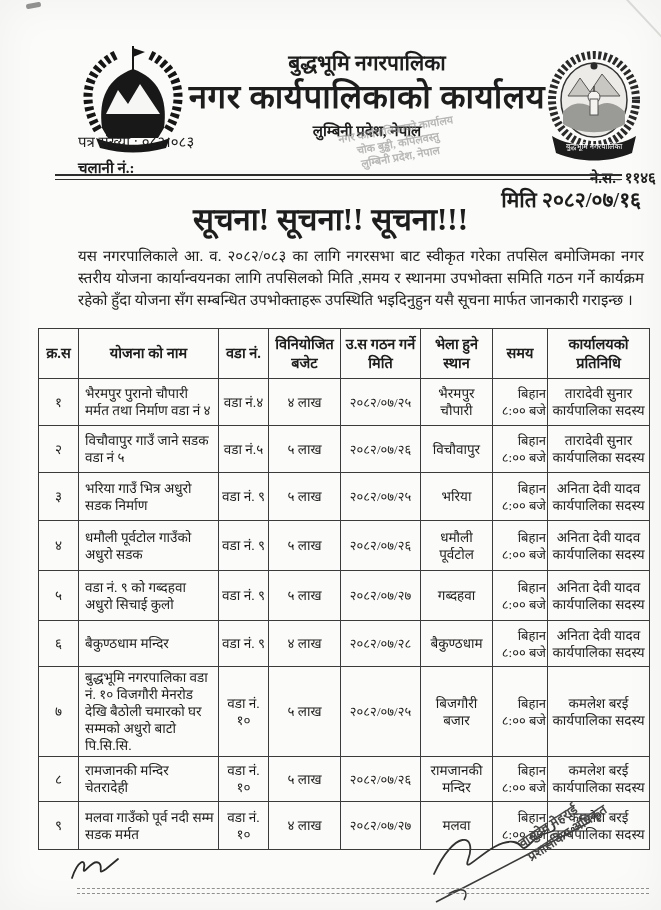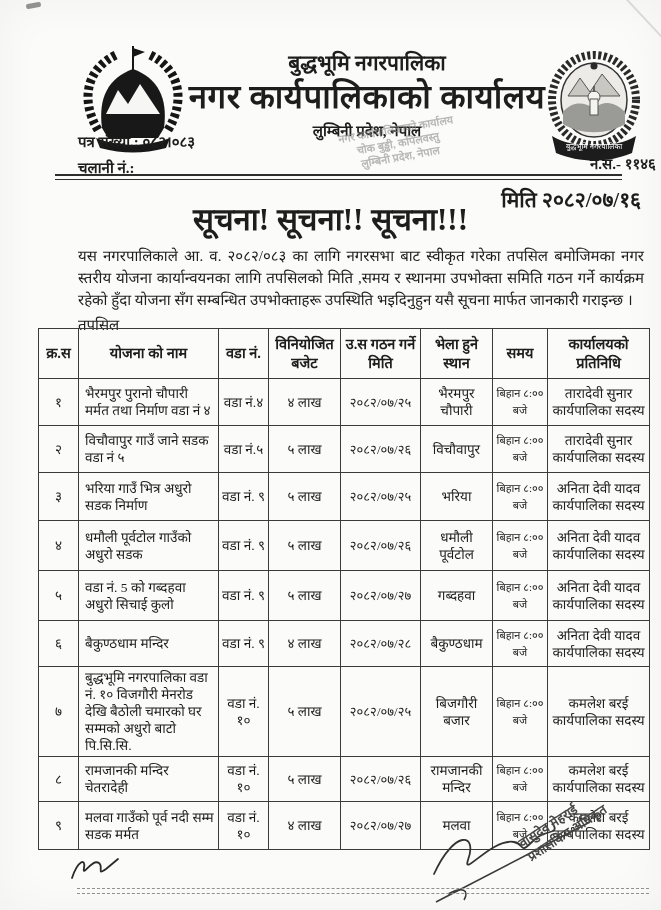--- a/index.html
+++ b/index.html
@@ -19,23 +19,23 @@
   .emblem-left { position:absolute; left:78px; top:42px; }
   .emblem-right { position:absolute; left:538px; top:50px; }
   .head-center { position:absolute; left:168px; top:48px; width:398px; text-align:center; }
   .muni-name { font-size:21px; font-weight:bold; }
   .office-name { font-size:33px; font-weight:bold; line-height:1.12; margin-top:3px; letter-spacing:.5px; }
   .addr1 { font-size:16px; font-weight:bold; margin-top:7px; }
   .addr2 { font-size:15px; font-weight:bold; margin-top:4px; }
   .faint-stamp { position:absolute; left:318px; top:122px; width:160px; text-align:center;
     transform:rotate(-10deg); color:#8b8b8b; opacity:.6; font-size:11px; font-weight:bold;
     line-height:14px; pointer-events:none; }
-  .letter-no { position:absolute; left:78px; top:131px; font-size:15px; font-weight:bold;text-align:center; }
+  .letter-no { position:absolute; left:78px; top:131px; font-size:15px; font-weight:normal;text-align:center; }
   .chalani   { position:absolute; left:78px; top:157px; font-size:15px; font-weight:bold; }
-  .nes       { position:absolute; left:590px; top:153px; font-size:15px; font-weight:bold;text-align:center; }
+  .nes       { position:absolute; left:590px; top:167px; font-size:15px; font-weight:bold;text-align:center; }
   .head-rule { position:absolute; left:55px; top:174px; width:567px; height:3px;
     border-top:2px solid #2e2e2e; border-bottom:1px solid #2e2e2e; }
   .doc-date  { position:absolute; right:20px; top:185px; font-size:21px; font-weight:bold; }
 
   
   .notice-title { position:absolute; left:0; top:197px; width:100%; text-align:center;
     font-size:31px; font-weight:bold; }
   .notice-body { position:absolute; left:78px; top:245px; width:566px;
     font-size:15px; line-height:22px; }
   .notice-body p { margin:0; text-align:justify; }
@@ -43,21 +43,21 @@
 
   
   table.schedule { position:absolute; left:38px; top:328px; width:611px;
     border-collapse:collapse; table-layout:fixed; }
   .schedule th, .schedule td { border:1.5px solid #3b3b3b; padding:2px 3px;
     text-align:center; vertical-align:middle; overflow:hidden; }
   .schedule th { font-size:14.5px; font-weight:bold; line-height:19px; }
   .schedule td { font-size:13.5px; line-height:17px; }
   .schedule td.name { text-align:left; padding-left:6px; }
   .schedule td.date { font-size:13px; white-space:nowrap; padding:0;text-align:center; }
-  .schedule td.time { font-size:11px; padding:0 1px; }
+  .schedule td.time { font-size:13px; padding:0 1px;text-align:right; }
   .schedule td.rep  { font-size:13.5px; }
 
   
   .sig-left { position:absolute; left:66px; top:850px; }
   .sig-right { position:absolute; left:418px; top:816px; width:240px; height:92px; pointer-events:none; }
   .sig-right svg { position:absolute; left:0; top:0; }
   .stamp-rot { position:absolute; left:98px; top:22px; transform:rotate(-33deg);
     transform-origin:left top; font-size:13px; font-weight:bold; color:#474747;
     white-space:nowrap; line-height:16px; }
   .bottom-rule { position:absolute; left:77px; top:888px; width:572px; height:4px;
@@ -109,21 +109,20 @@
 
   <div class="letter-no">पत्र संख्या.: ०८२।०८३</div>
   <div class="chalani">चलानी नं.:</div>
   <div class="nes">ने.स.- ११४६</div>
   <div class="head-rule"></div>
   <div class="doc-date">मिति २०८२/०७/१६</div>
 
   <div class="notice-title">सूचना! सूचना!! सूचना!!!</div>
   <div class="notice-body">
     <p>यस नगरपालिकाले आ. व. २०८२/०८३ का लागि नगरसभा बाट स्वीकृत गरेका तपसिल बमोजिमका नगर स्तरीय योजना कार्यान्वयनका लागि तपसिलको मिति ,समय र स्थानमा उपभोक्ता समिति गठन गर्ने कार्यक्रम रहेको हुँदा योजना सँग सम्बन्धित उपभोक्ताहरू उपस्थिति भइदिनुहुन यसै सूचना मार्फत जानकारी गराइन्छ ।</p>
-    <div class="tapasil">तपसिल</div>
   </div>
 
   <table class="schedule">
     <colgroup>
       <col style="width:40px">
         <col style="width:140px">
         <col style="width:50px">
         <col style="width:72px">
       <col style="width:80px">
         <col style="width:72px">
@@ -178,21 +177,21 @@
         <td class="name">धमौली पूर्वटोल गाउँको अधुरो सडक</td>
         <td>वडा नं. ९</td>
         <td>५ लाख</td>
         <td class="date">२०८२/०७/२६</td>
         <td>धमौली पूर्वटोल</td>
         <td class="time">बिहान ८:०० बजे</td>
         <td class="rep">अनिता देवी यादव कार्यपालिका सदस्य</td>
       </tr>
       <tr style="height:50px">
         <td>५</td>
-        <td class="name">वडा नं. 5 को गब्दहवा अधुरो सिचाई कुलो</td>
+        <td class="name">वडा नं. ९ को गब्दहवा अधुरो सिचाई कुलो</td>
         <td>वडा नं. ९</td>
         <td>५ लाख</td>
         <td class="date">२०८२/०७/२७</td>
         <td>गब्दहवा</td>
         <td class="time">बिहान ८:०० बजे</td>
         <td class="rep">अनिता देवी यादव कार्यपालिका सदस्य</td>
       </tr>
       <tr style="height:46px">
         <td>६</td>
         <td class="name">बैकुण्ठधाम मन्दिर</td>

